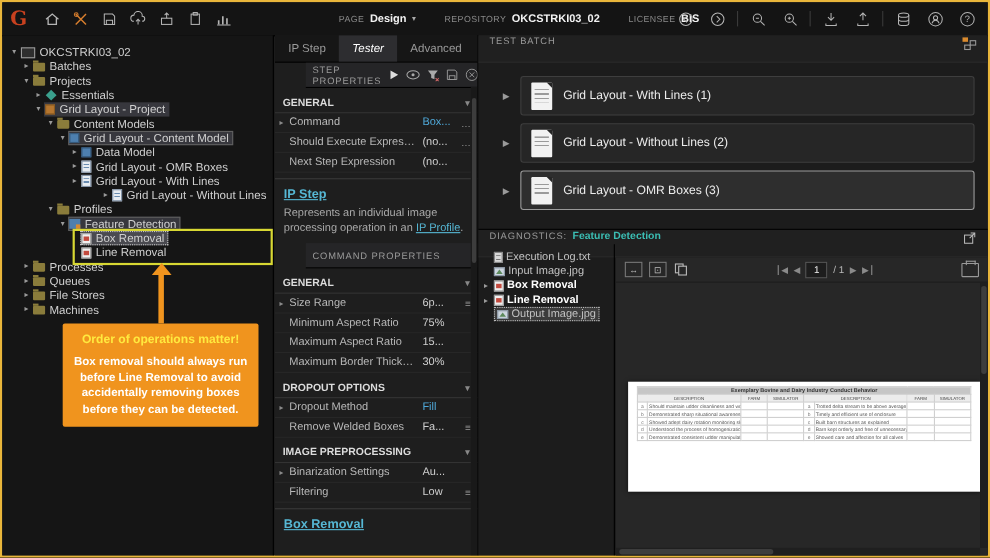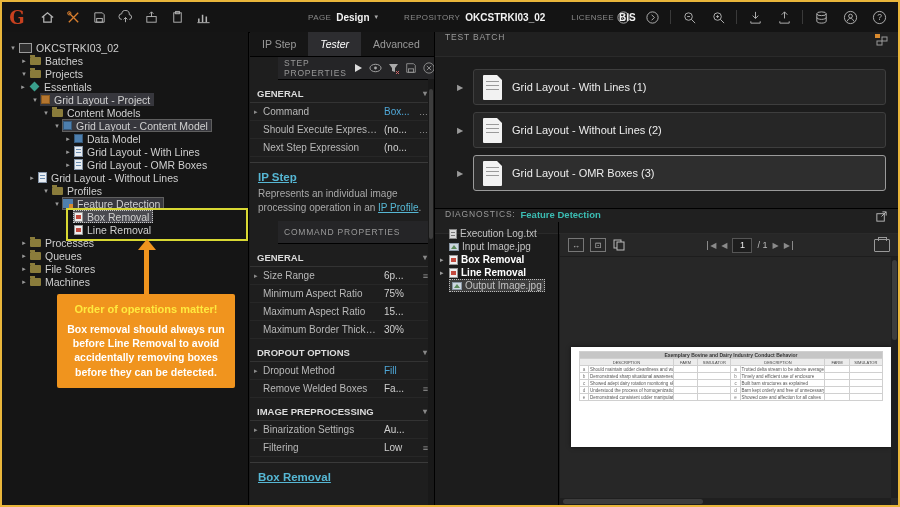--- a/index.html
+++ b/index.html
@@ -282,21 +282,21 @@
           <span class="tl">Batches</span>
         </span>
       </div>
     <div class="trow" style="padding-left:17px">
         <span class="tw open"></span>
         <span class="hl">
           <span class="ic i-folder"></span>
           <span class="tl">Projects</span>
         </span>
       </div>
-    <div class="trow" style="padding-left:16px">
+    <div class="trow" style="padding-left:28px">
         <span class="tw closed"></span>
         <span class="hl">
           <span class="ic i-gem"></span>
           <span class="tl">Essentials</span>
         </span>
       </div>
     <div class="trow" style="padding-left:28px">
         <span class="tw open"></span>
         <span class="hl sel">
           <span class="ic i-cube"></span>
@@ -321,31 +321,31 @@
         <span class="tw closed"></span>
         <span class="hl">
           <span class="ic i-model"></span>
           <span class="tl">Data Model</span>
         </span>
       </div>
     <div class="trow" style="padding-left:61px">
         <span class="tw closed"></span>
         <span class="hl">
           <span class="ic i-doc"></span>
+          <span class="tl">Grid Layout - OMR Boxes</span>
+        </span>
+      </div>
+    <div class="trow" style="padding-left:61px">
+        <span class="tw closed"></span>
+        <span class="hl">
+          <span class="ic i-doc"></span>
           <span class="tl">Grid Layout - With Lines</span>
         </span>
       </div>
-    <div class="trow" style="padding-left:61px">
-        <span class="tw closed"></span>
-        <span class="hl">
-          <span class="ic i-doc"></span>
-          <span class="tl">Grid Layout - OMR Boxes</span>
-        </span>
-      </div>
-    <div class="trow" style="padding-left:25px">
+    <div class="trow" style="padding-left:89px">
         <span class="tw closed"></span>
         <span class="hl">
           <span class="ic i-doc"></span>
           <span class="tl">Grid Layout - Without Lines</span>
         </span>
       </div>
     <div class="trow" style="padding-left:39px">
         <span class="tw open"></span>
         <span class="hl">
           <span class="ic i-folder"></span>

